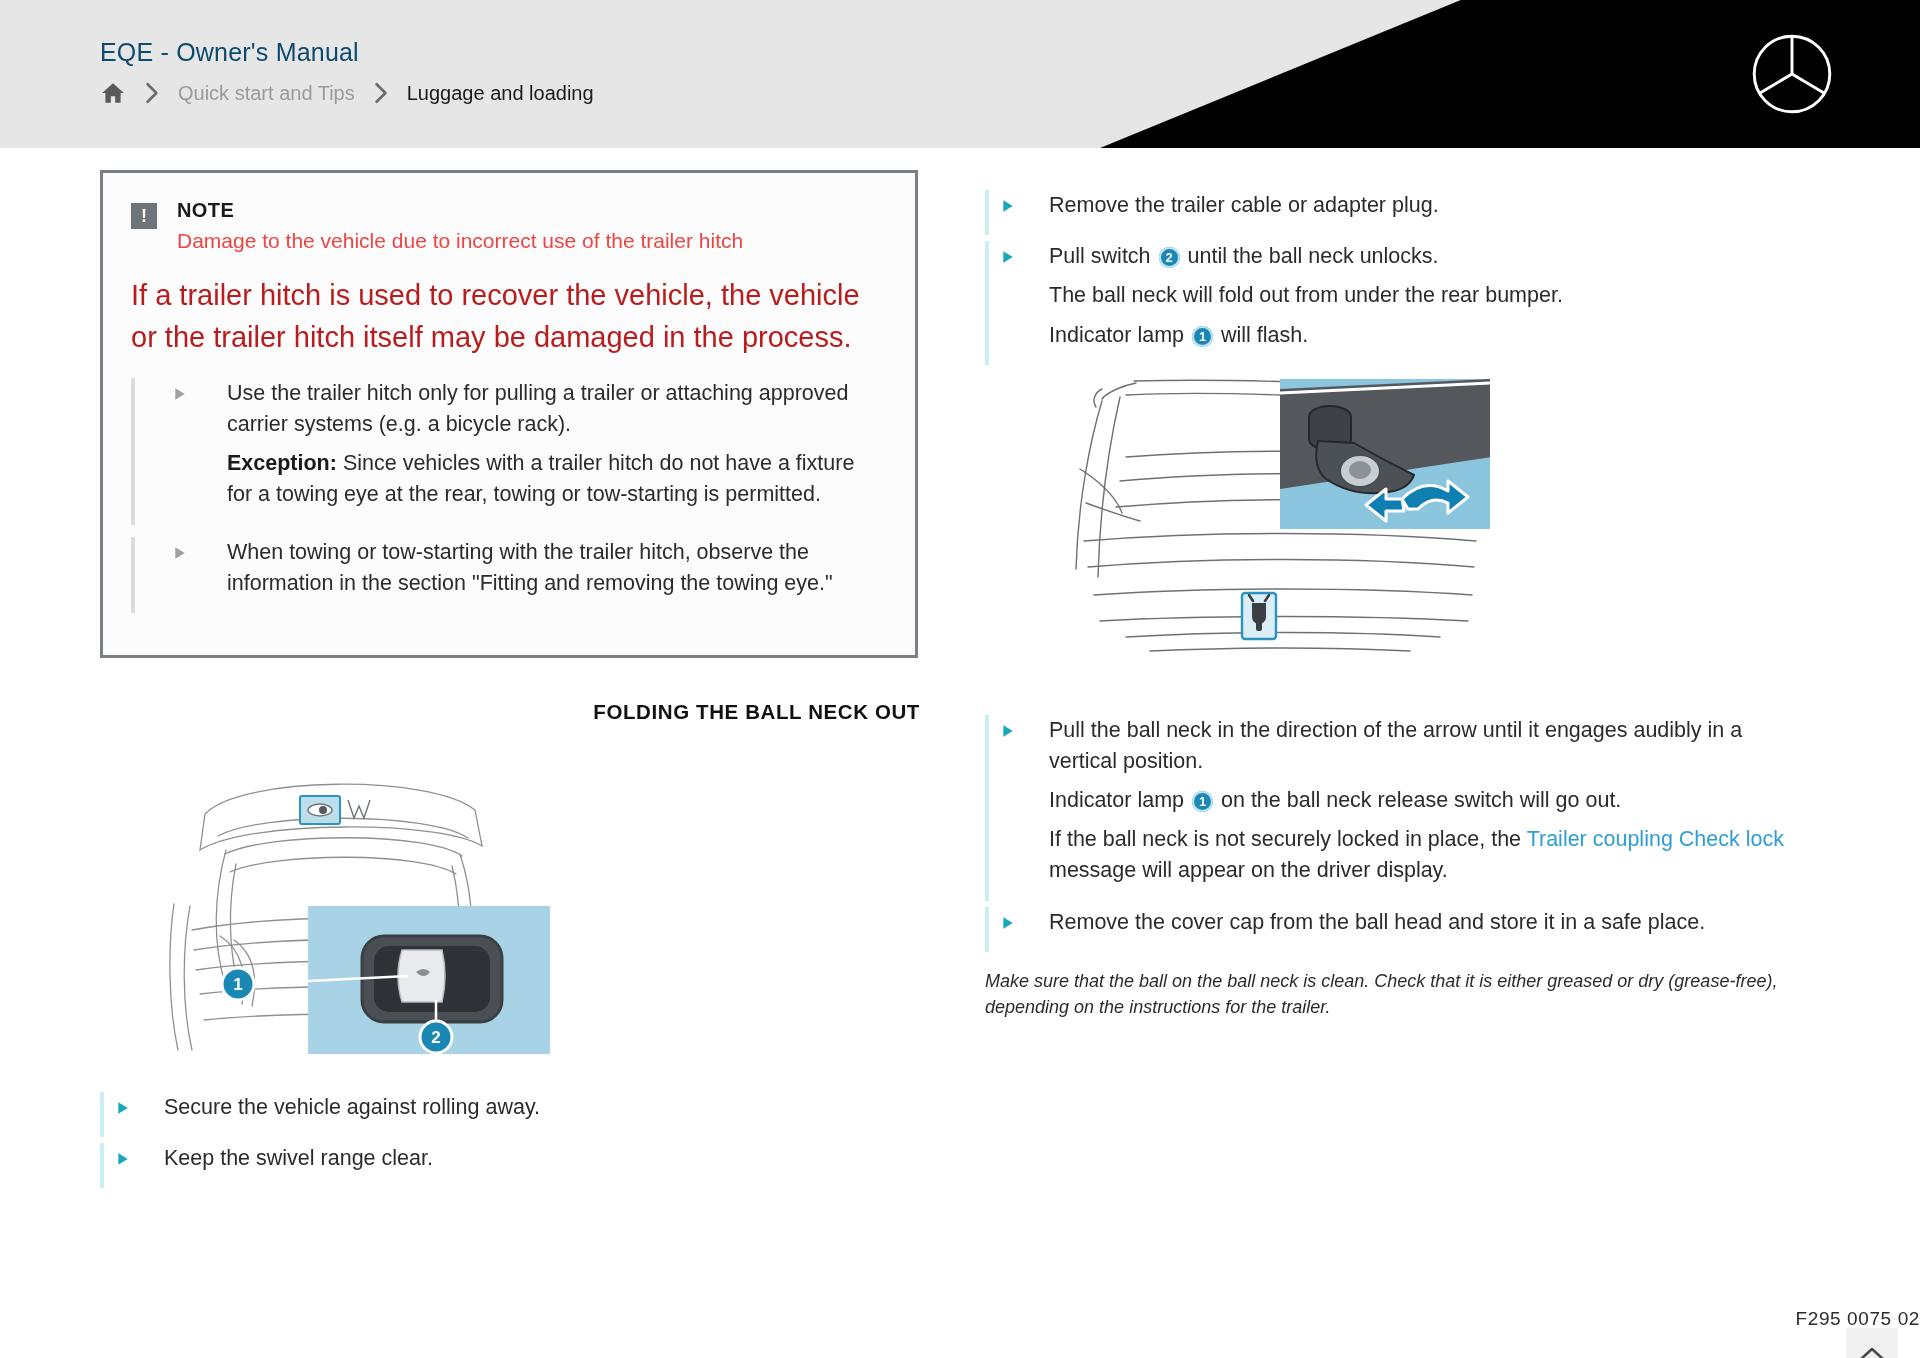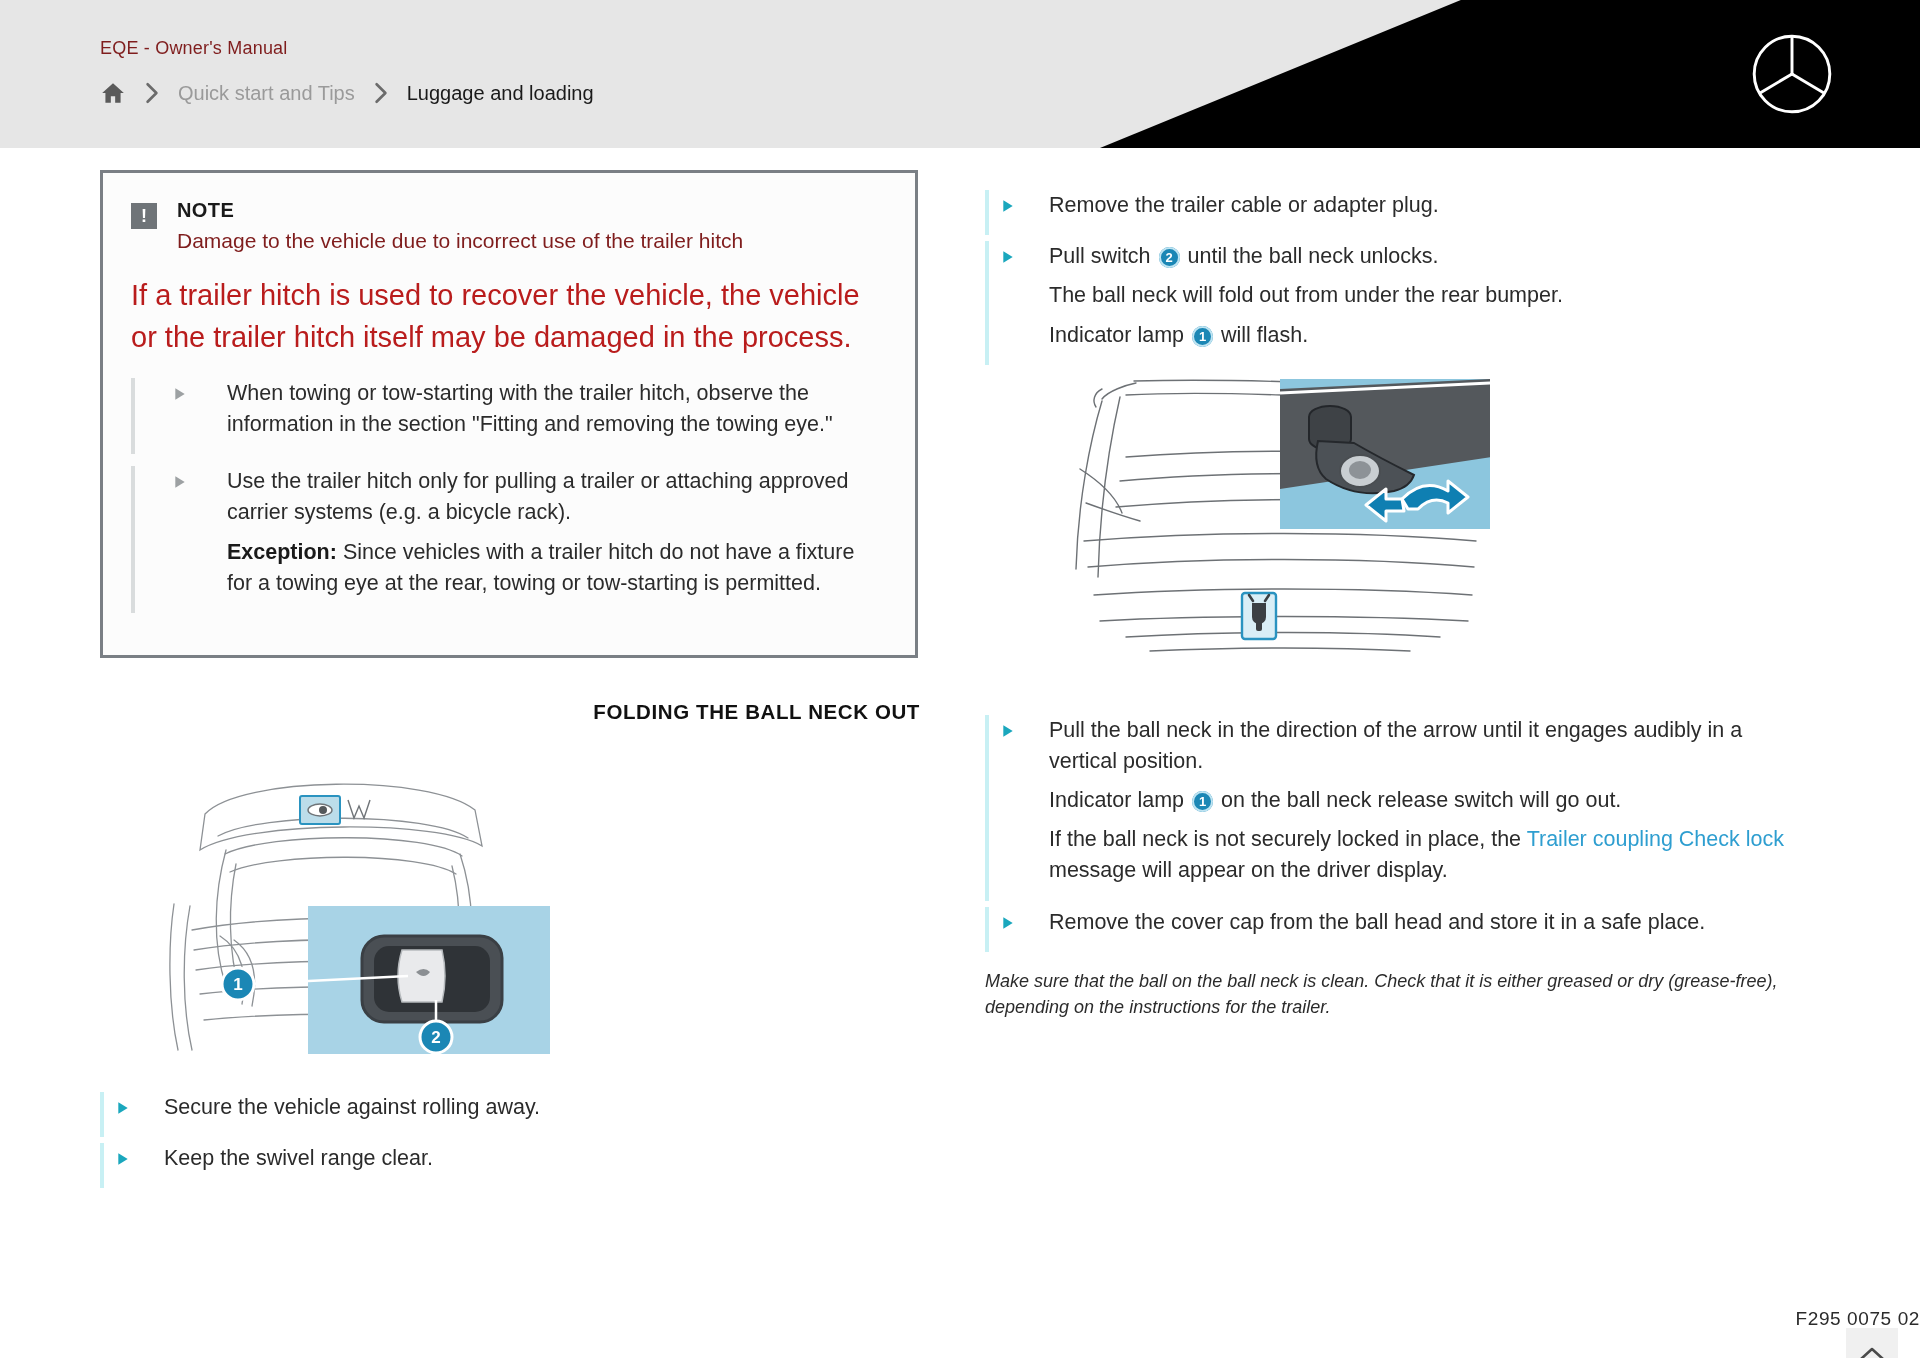--- a/index.html
+++ b/index.html
@@ -25,22 +25,22 @@
     clip-path: polygon(44% 0, 100% 0, 100% 100%, 0 100%);
   }
   .brand-mark {
     position: absolute;
     top: 32px; right: 86px;
     width: 84px; height: 84px;
   }
   .manual-title {
     position: absolute;
     left: 100px; top: 38px;
-    font-size: 18px;
-    color: #7f1d1d;
+    font-size: 25px;
+    color: #0c4a6e;
     letter-spacing: .2px;
   }
   .breadcrumb {
     position: absolute;
     left: 100px; top: 80px;
     display: flex; align-items: center;
     gap: 18px;
     font-size: 20px;
   }
   .bc-home { width: 26px; height: 26px; display: block; }
@@ -74,21 +74,21 @@
     flex: 0 0 auto;
     margin-top: 4px;
   }
   .note-title {
     font-size: 20px; font-weight: bold;
     color: #1a1a1a; letter-spacing: .4px;
     margin-bottom: 4px;
   }
   .note-sub {
     font-size: 21px;
-    color: #7f1d1d;
+    color: #ef4444;
     line-height: 1.42;
   }
   .note-body {
     font-size: 29px;
     line-height: 1.45;
     color: #b91c1c;
     margin-top: 18px;
   }
 
   
@@ -235,32 +235,32 @@
       <div class="note-body">If a trailer hitch is used to recover the vehicle, the vehicle or the trailer hitch itself may be damaged in the process.</div>
 
       <div class="bullets note-bullets">
 
         <div class="bullet">
           <div class="bullet-rail"></div>
           <svg class="bullet-arrow" viewBox="0 0 12 12">
             <path d="M2 1 L10 6 L2 11 Z" fill="#9da1a3"></path>
           </svg>
           <div class="bullet-text">
-            <p>When towing or tow-starting with the trailer hitch, observe the information in the section "Fitting and removing the towing eye."</p>
+            <p>Use the trailer hitch only for pulling a trailer or attaching approved carrier systems (e.g. a bicycle rack).</p>
+            <p><b>Exception:</b><span> Since vehicles with a trailer hitch do not have a fixture for a towing eye at the rear, towing or tow-starting is permitted.</span></p>
           </div>
         </div>
 
         <div class="bullet">
           <div class="bullet-rail"></div>
           <svg class="bullet-arrow" viewBox="0 0 12 12">
             <path d="M2 1 L10 6 L2 11 Z" fill="#9da1a3"></path>
           </svg>
           <div class="bullet-text">
-            <p>Use the trailer hitch only for pulling a trailer or attaching approved carrier systems (e.g. a bicycle rack).</p>
-            <p><b>Exception:</b><span> Since vehicles with a trailer hitch do not have a fixture for a towing eye at the rear, towing or tow-starting is permitted.</span></p>
+            <p>When towing or tow-starting with the trailer hitch, observe the information in the section "Fitting and removing the towing eye."</p>
           </div>
         </div>
 
       </div>
     </div>
 
     <div class="section-heading">FOLDING THE BALL NECK OUT</div>
 
     
     <svg class="illus-left" viewBox="0 0 420 300">

